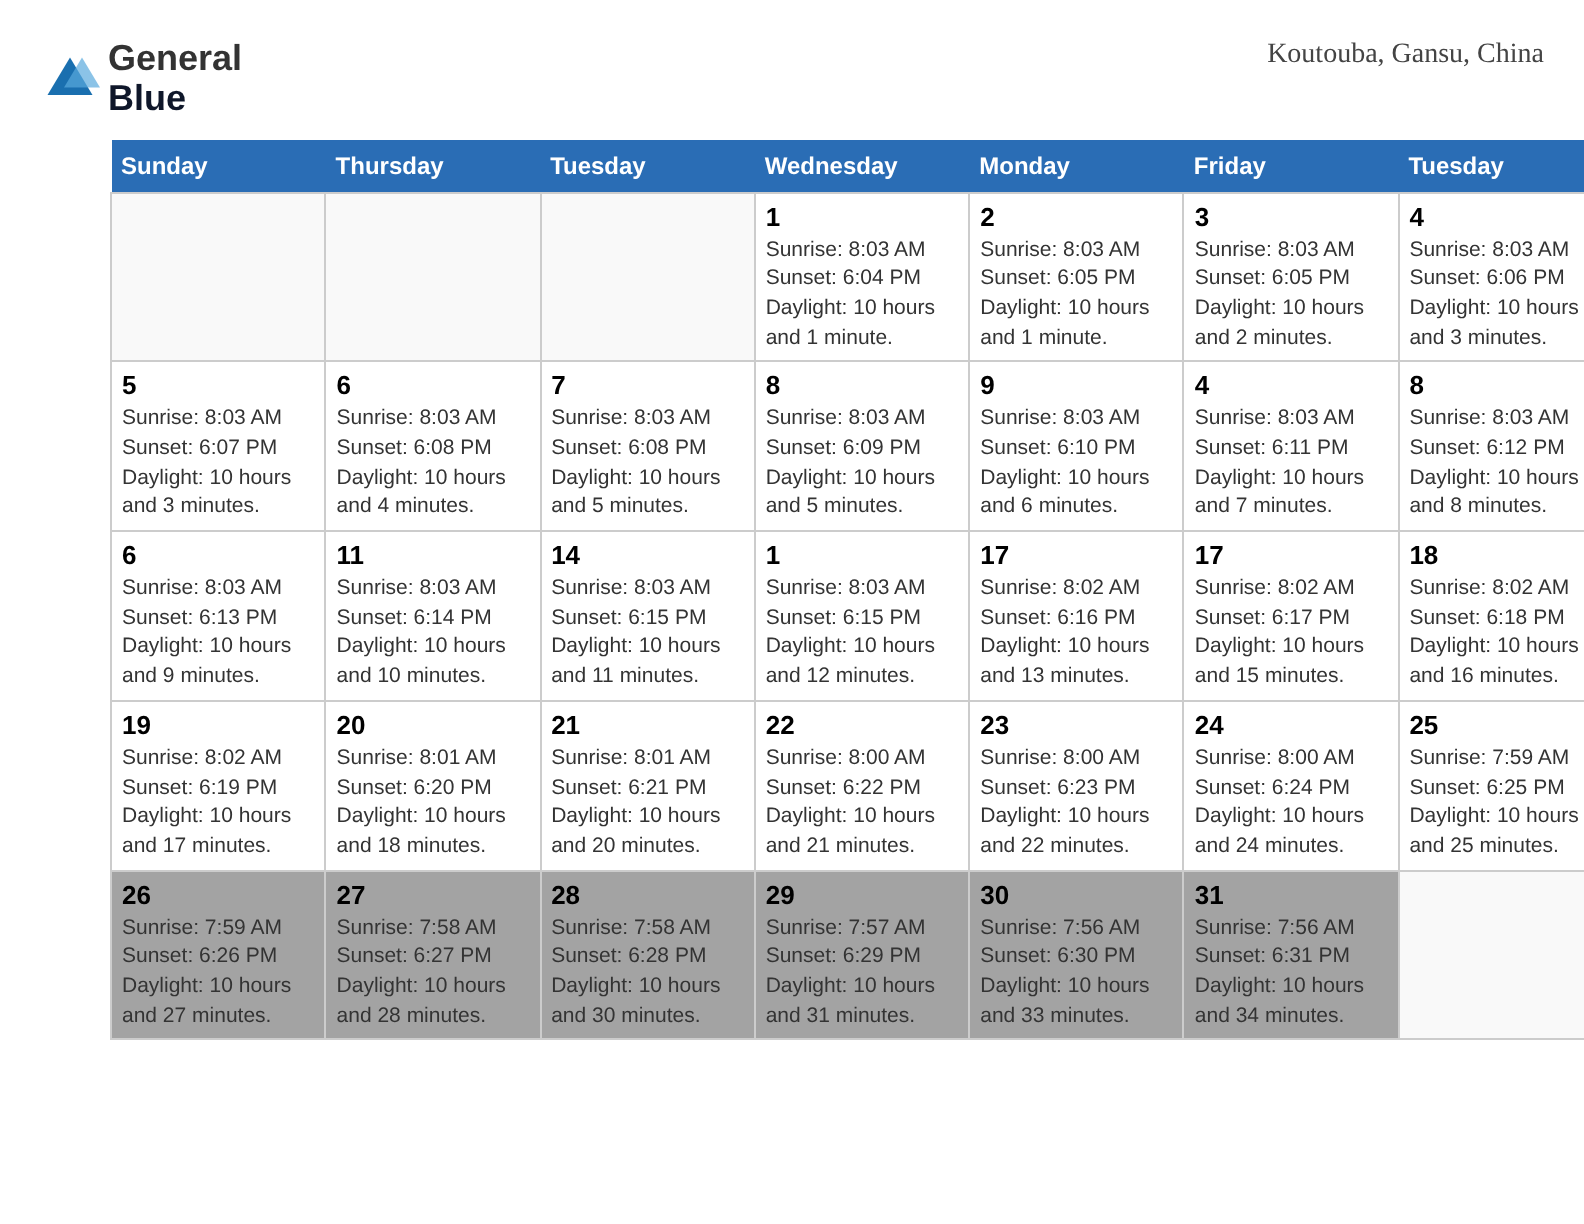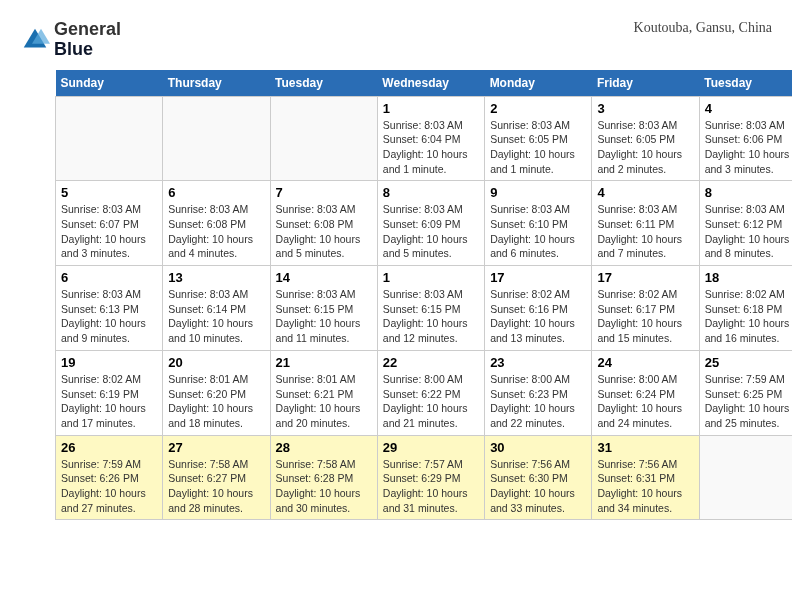--- a/index.html
+++ b/index.html
@@ -63,21 +63,21 @@
     }
     .calendar td {
       border: 1px solid #ccc;
       vertical-align: top;
       padding: 4px 5px;
       width: 107px;
       height: 80px;
       background: #fff;
     }
     .calendar tr:last-child td {
-      background: #fef9c3;
+      background: #a3a3a3;
     }
     .day-num {
       font-weight: bold;
       font-size: 13px;
       display: block;
       margin-bottom: 2px;
     }
     .day-info {
       color: #333;
       font-size: 10.5px;
@@ -205,21 +205,21 @@
       </tr>
       <tr>
         <td>
           <span class="day-num">6</span>
           <div class="day-info" style="white-space: pre-line;">Sunrise: 8:03 AM
 Sunset: 6:13 PM
 Daylight: 10 hours
 and 9 minutes.</div>
         </td>
         <td>
-          <span class="day-num">13</span>
+          <span class="day-num">11</span>
           <div class="day-info" style="white-space: pre-line;">Sunrise: 8:03 AM
 Sunset: 6:14 PM
 Daylight: 10 hours
 and 10 minutes.</div>
         </td>
         <td>
           <span class="day-num">14</span>
           <div class="day-info" style="white-space: pre-line;">Sunrise: 8:03 AM
 Sunset: 6:15 PM
 Daylight: 10 hours

